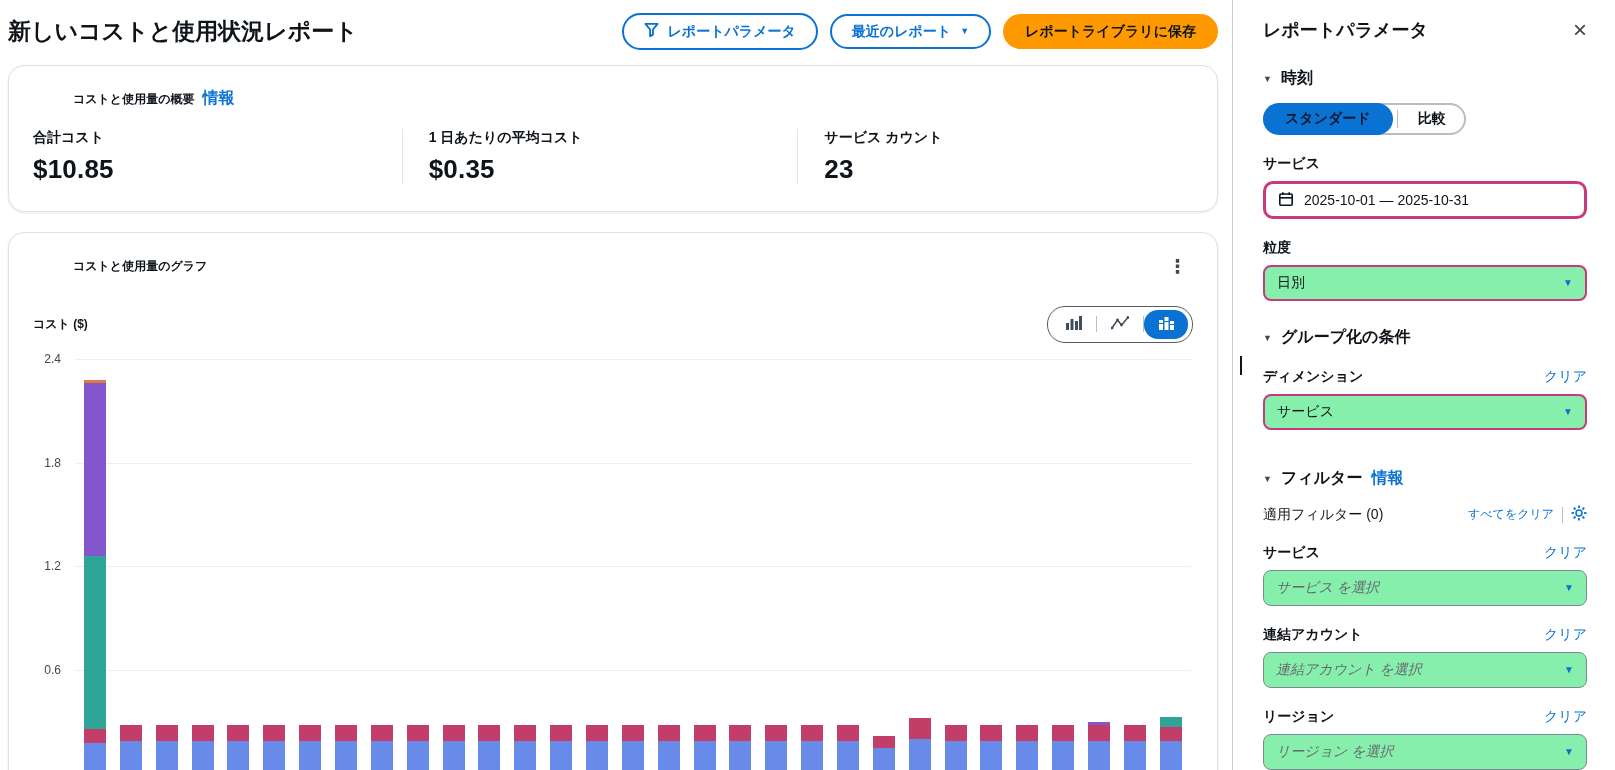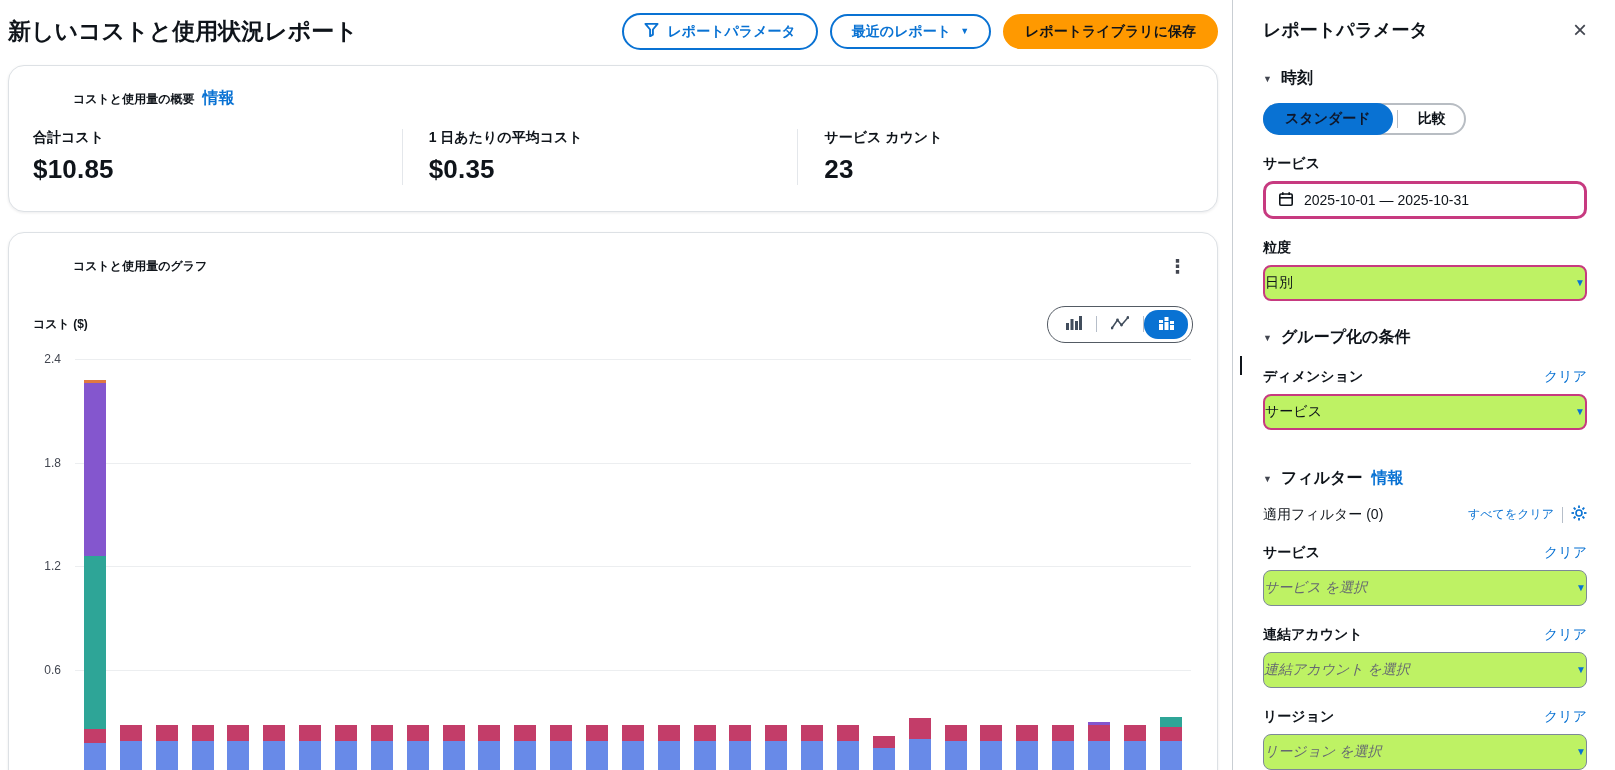--- a/index.html
+++ b/index.html
@@ -67,21 +67,21 @@
   .section-head{margin-top:26px;font-size:16px;font-weight:700;display:flex;align-items:center;gap:9px;cursor:pointer;}
   .tri{font-size:9px;color:var(--muted);}
 
   .segmented{margin-top:14px;display:inline-flex;align-items:center;border:2px solid #b8bdc3;border-radius:22px;background:#fff;}
   .seg-btn{padding:5px 18px;font-weight:700;border-radius:18px;cursor:pointer;font-size:14px;}
   .seg-btn.selected{background:var(--accent);color:#0f172a;margin:-2px 0 -2px -2px;padding:7px 22px;border-radius:22px;}
   .seg-sep{width:1px;height:18px;background:#b8bdc3;margin:0 2px 0 4px;}
 
   .field-label{margin-top:20px;font-weight:700;font-size:14px;}
   .date-input{margin-top:8px;height:38px;border:3px solid var(--pink);border-radius:10px;display:flex;align-items:center;gap:10px;padding:0 12px;font-size:14px;cursor:pointer;background:#fff;}
-  .select{margin-top:8px;height:36px;border:1px solid #7d8998;border-radius:8px;display:flex;align-items:center;justify-content:space-between;padding:0 0;cursor:pointer;background:#bef264;font-size:14px;}
+  .select{margin-top:8px;height:36px;border:1px solid #7d8998;border-radius:8px;display:flex;align-items:center;justify-content:space-between;padding:0 12px;cursor:pointer;background:#86efac;font-size:14px;}
   .select.highlighted{border:2px solid var(--pink);}
   .placeholder{font-style:italic;color:#656871;}
 
   .label-row{margin-top:20px;display:flex;justify-content:space-between;align-items:center;}
   .label-row .field-label{margin-top:0;}
   .clear-link{color:var(--accent);font-size:14px;cursor:pointer;}
 
   .applied-row{margin-top:16px;display:flex;justify-content:space-between;align-items:center;gap:20px;}
   .applied-right{display:flex;align-items:center;gap:8px;color:var(--accent);}
   .applied-right .link{cursor:pointer;font-size:12px;}

